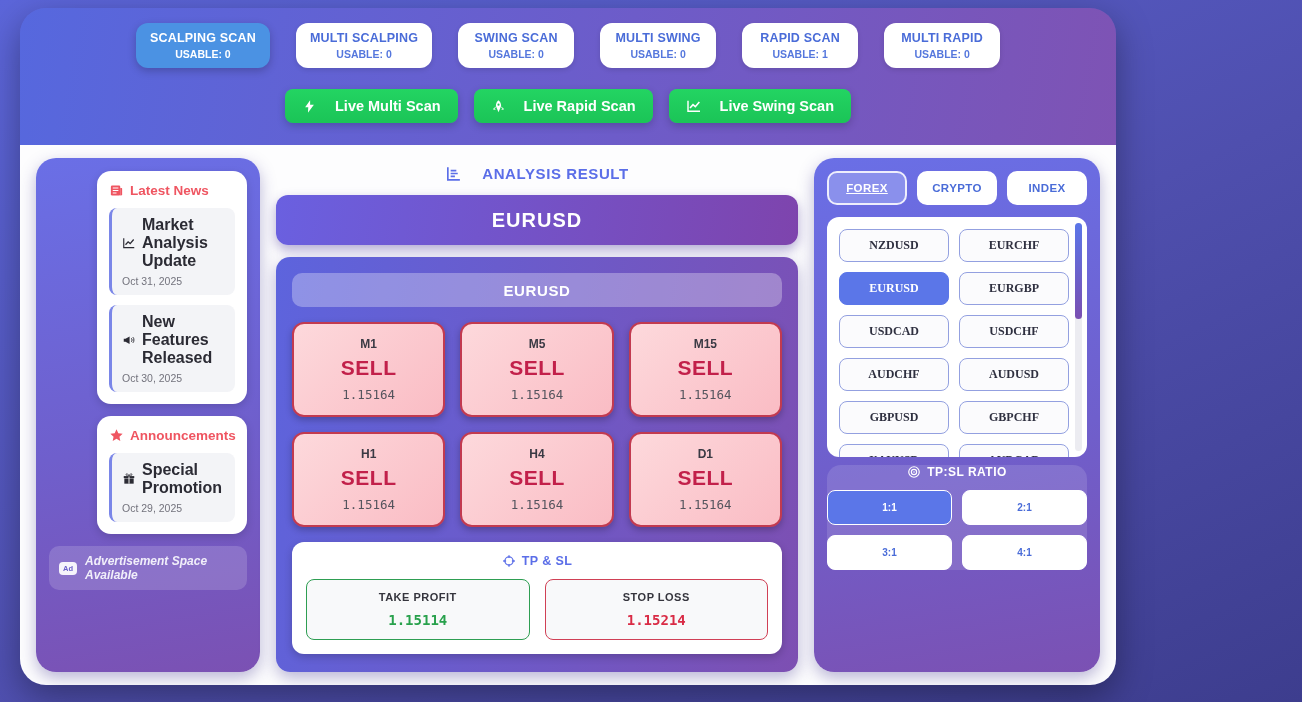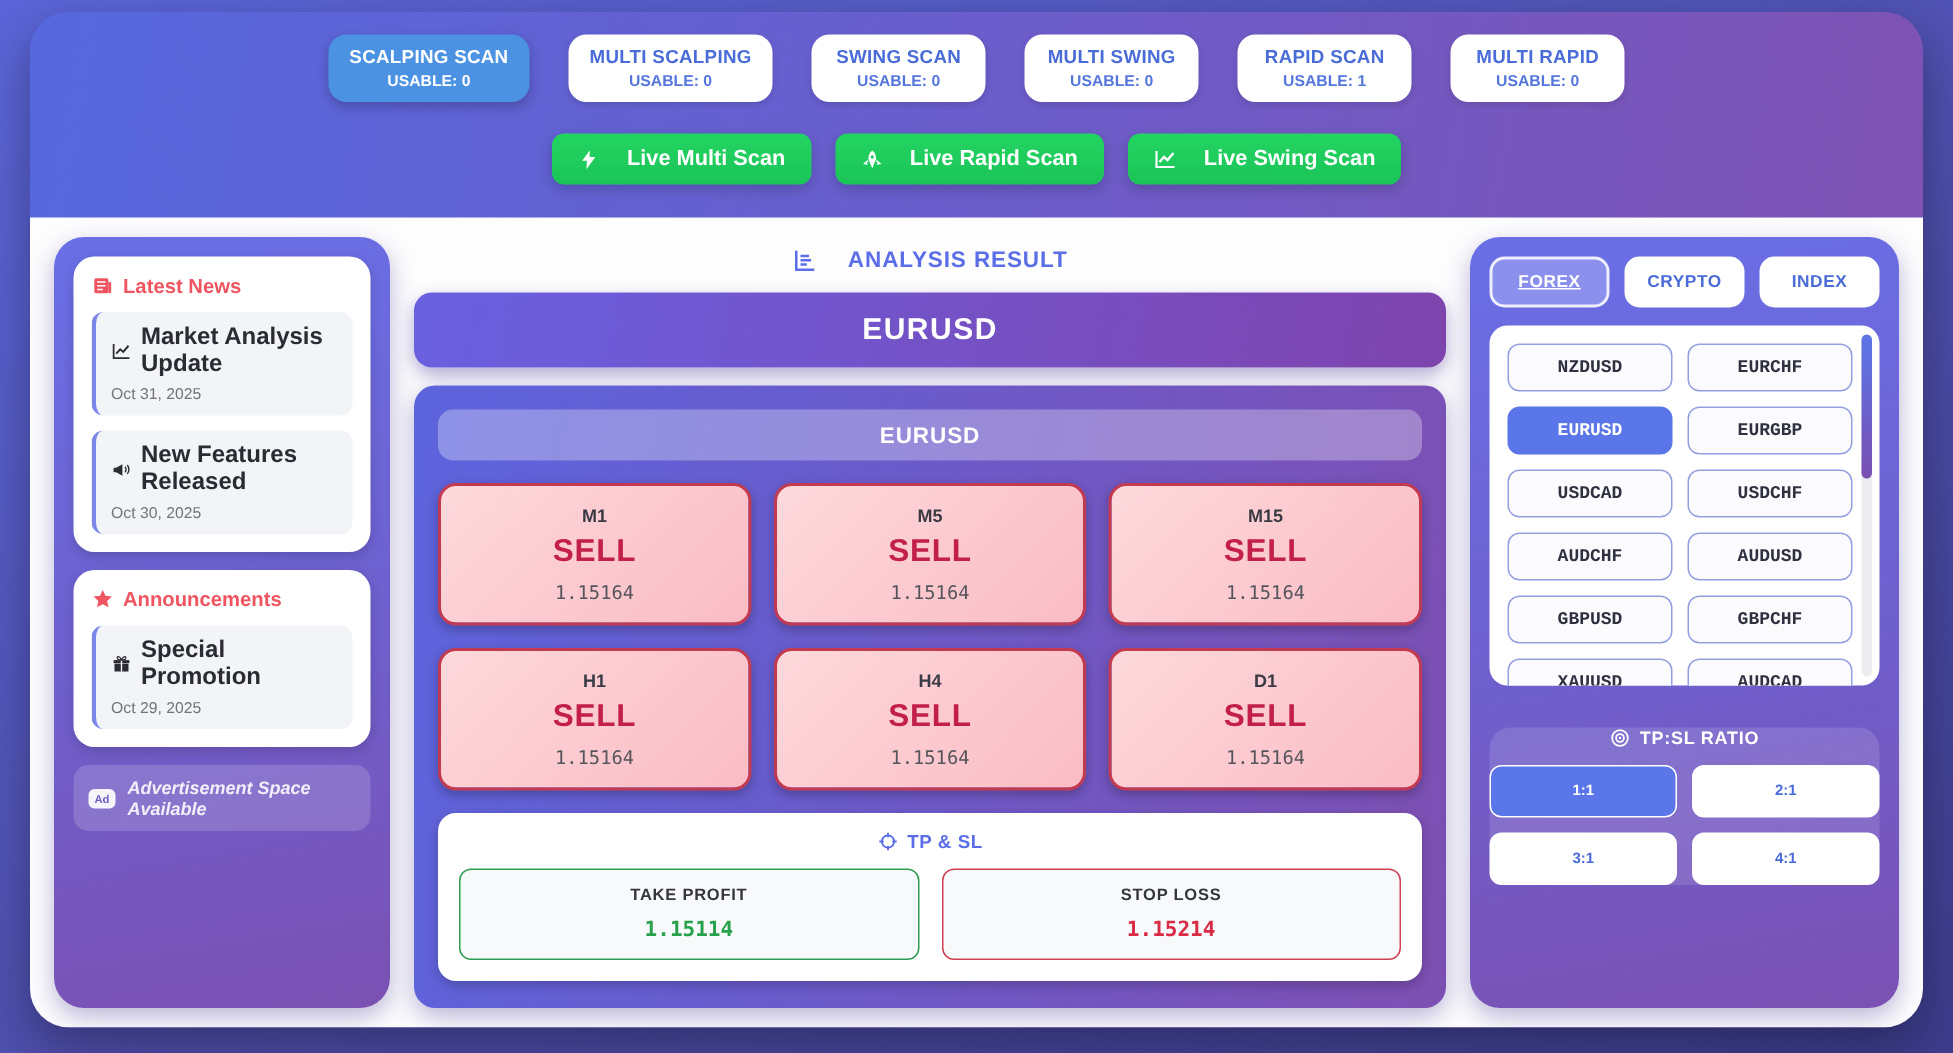--- a/index.html
+++ b/index.html
@@ -3,21 +3,21 @@
 <meta charset="utf-8">
 <style>
   * { margin:0; padding:0; box-sizing:border-box; }
   html,body { width:1302px; height:702px; overflow:hidden; }
   body {
     font-family:"Liberation Sans", sans-serif;
     background:linear-gradient(155deg,#5c66da 0%,#4f4fae 55%,#3d3d8e 100%);
     position:relative;
   }
   .app {
-    position:absolute; left:20px; top:8px; width:1262px; height:677px;
+    position:absolute; left:20px; top:8px; width:1096px; height:677px;
     border-radius:26px; overflow:hidden;
     box-shadow:0 12px 35px rgba(0,0,0,0.35);
     display:flex; flex-direction:column;
   }
   
   .header {
     height:137px; flex:0 0 137px;
     background:linear-gradient(100deg,#5668de 0%,#6d5cc9 55%,#7e53b4 100%);
     display:flex; flex-direction:column; align-items:center;
   }
@@ -49,21 +49,21 @@
   }
   .side {
     border-radius:20px; padding:13px;
     background:linear-gradient(170deg,#6a6fe6 0%,#6f5fcc 55%,#7b51b3 100%);
     box-shadow:0 6px 16px rgba(60,50,140,0.35);
   }
   .side.left { width:224px; flex:0 0 224px; }
   .side.right { width:286px; flex:0 0 286px; display:flex; flex-direction:column; }
   
   .panel-card { background:#fff; border-radius:14px; padding:12px; margin-bottom:12px;
-    box-shadow:0 3px 8px rgba(0,0,0,0.15); }
+    box-shadow:0 3px 8px rgba(0,0,0,0.15);margin-left:48px; }
   .panel-head { display:flex; align-items:center; gap:6px; color:#ef5561;
     font-weight:bold; font-size:13.5px; margin-bottom:4px; }
   .news-item { background:#f3f4f7; border-left:3px solid #7a86e8; border-radius:8px;
     padding:8px 10px; margin-top:10px; }
   .news-title { display:flex; align-items:center; gap:6px; font-weight:bold;
     font-size:16px; color:#2b2b34; }
   .news-date { font-size:10.5px; color:#73737d; margin-top:5px; }
   .ad-bar { background:rgba(255,255,255,0.16); border-radius:10px; padding:8px 10px;
     display:flex; align-items:center; gap:8px; color:#f1effa; font-style:italic;
     font-size:12px; font-weight:bold; }
@@ -113,27 +113,27 @@
   .tab { flex:1; padding:9px 0; border-radius:10px; text-align:center; cursor:pointer;
     font-weight:bold; font-size:11.5px; letter-spacing:0.4px; background:#fff;
     color:#4a6cd8; border:2px solid #fff;
     font-family:"Liberation Sans", sans-serif; }
   .tab.active { background:#8a90ec; color:#fff; border:2px solid rgba(255,255,255,0.85);text-decoration:underline; }
   .pairs-panel { background:#fff; border-radius:12px; padding:12px 18px 0 12px;
     height:240px; overflow:hidden; position:relative; }
   .pairs-grid { display:grid; grid-template-columns:1fr 1fr; gap:10px; }
   .pair-btn { border:1.5px solid #93a0e0; border-radius:8px; padding:8px 0;
     text-align:center; font-weight:bold; font-size:12px; color:#2f3040;
-    background:#fbfbfd; cursor:pointer; font-family:Liberation Mono, monospace; }
+    background:#fbfbfd; cursor:pointer; font-family:Liberation Serif, serif; }
   .pair-btn.active { background:#5b76e8; border-color:#5b76e8; color:#fff; }
   .scrollbar { position:absolute; right:5px; top:6px; width:7px; height:228px;
     background:#ececf1; border-radius:4px; }
   .scroll-thumb { width:7px; height:96px;
     background:linear-gradient(180deg,#5b76e8,#7a4fb2); border-radius:4px; cursor:grab; }
-  .ratio-panel { margin-top:28px; background:rgba(255,255,255,0.13); border-radius:14px;
+  .ratio-panel { margin-top:8px; background:rgba(255,255,255,0.13); border-radius:14px;
     }
   .ratio-title { display:flex; align-items:center; justify-content:center; gap:6px;
     color:#fff; font-weight:bold; font-size:12px; letter-spacing:0.5px;
     margin-bottom:11px; }
   .ratio-grid { display:grid; grid-template-columns:1fr 1fr; gap:10px; }
   .ratio-btn { background:#fff; color:#4a6cd8; font-weight:bold; font-size:10px;
     padding:11px 0; border-radius:8px; text-align:center; border:1.5px solid #fff;
     cursor:pointer; font-family:"Liberation Sans", sans-serif; }
   .ratio-btn.active { background:#5b76e8; color:#fff; border:1.5px solid #fff; }
   .scan-action {

